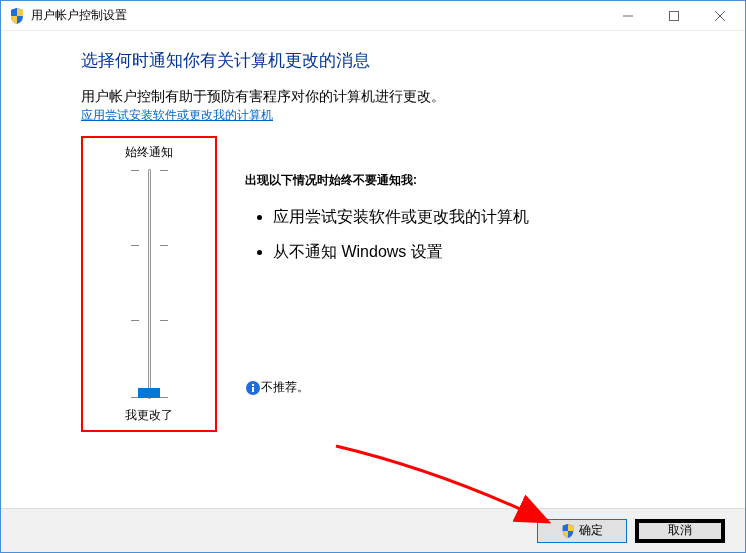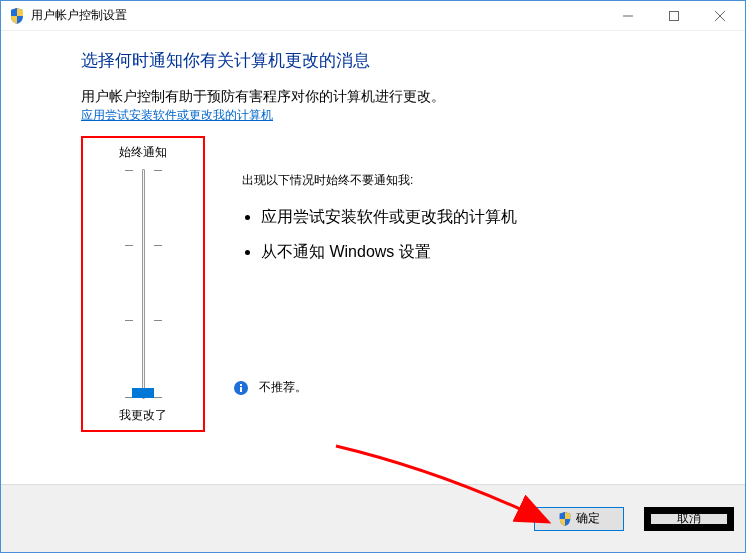--- a/index.html
+++ b/index.html
@@ -72,21 +72,21 @@
       color: #0066cc;
       text-decoration: underline;
       cursor: pointer;
     }
     .main-area {
       display: flex;
       margin-top: 12px;
     }
     .slider-box {
       border: 2px solid #ff0000;
-      width: 124px;
+      width: 136px;
       height: 296px;
       padding: 6px 6px;
       display: flex;
       flex-direction: column;
       align-items: center;
     }
     .slider-top-label, .slider-bottom-label {
       font-size: 12px;
       color: #000;
       text-align: center;
@@ -126,55 +126,53 @@
       transform: translateX(-50%);
       bottom: 0;
     }
     .right-panel {
       margin-left: 28px;
       padding-top: 36px;
       width: 420px;
     }
     .setting-title {
       font-size: 12px;
-      font-weight: normal;
+      font-weight: bold;
       margin-bottom: 10px;
-      margin-left: 9px;
     }
     .setting-list {
       list-style: disc;
       padding-left: 28px;
       font-size: 16px;
       line-height: 2.2;
     }
     .recommend {
       display: flex;
       align-items: center;
       margin-top: 110px;
-      gap: 10px;
     }
     .info-icon {
       width: 16px;
       height: 16px;
     }
     .footer {
-      height: 68px;
+      height: 44px;
       background: #f0f0f0;
       border-top: 1px solid #ddd;
       display: flex;
       align-items: center;
       justify-content: flex-end;
-      padding-right: 11px;
-      gap: 20px;
+      padding-right: 20px;
+      gap: 8px;
     }
     .btn {
       min-width: 90px;
       height: 24px;
       background: #e1e1e1;
-      border: 7px solid #000000;
+      border: 4px solid #000000;
       font-size: 12px;
       display: inline-flex;
       align-items: center;
       justify-content: center;
       gap: 4px;
       font-family: inherit;
       cursor: pointer;
     }
     .btn.primary {
       border: 1px solid #0078d7;

